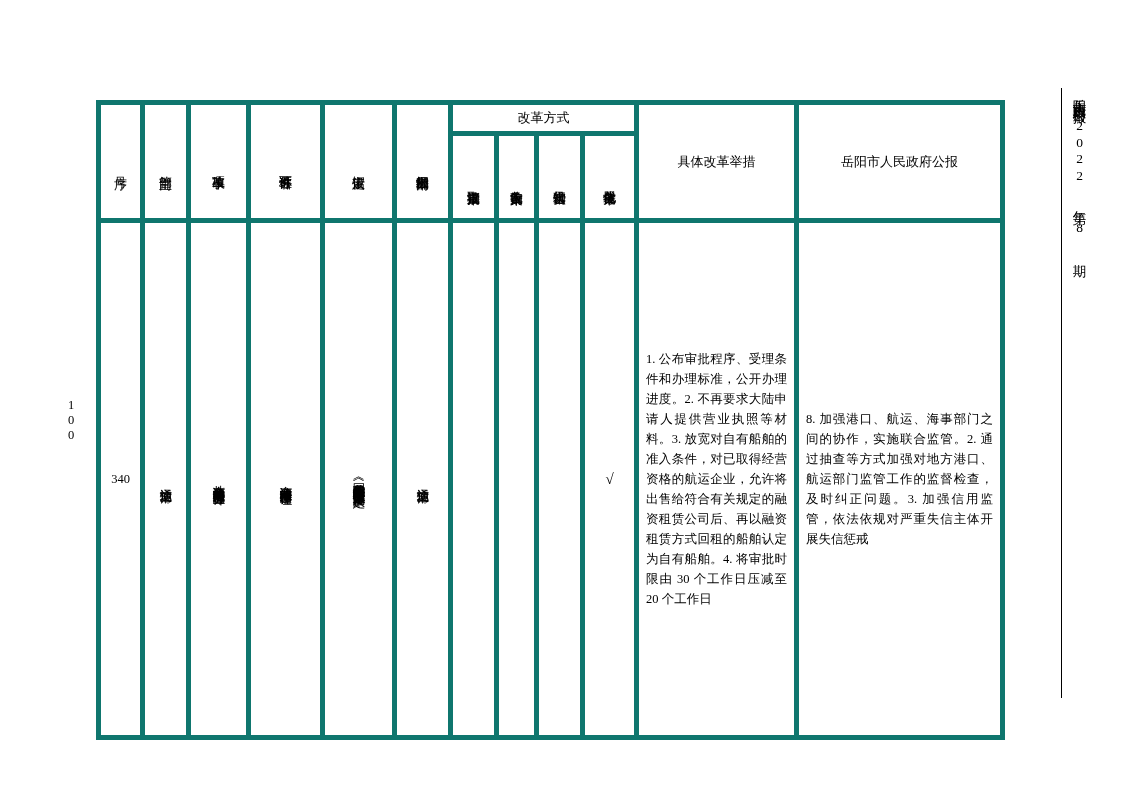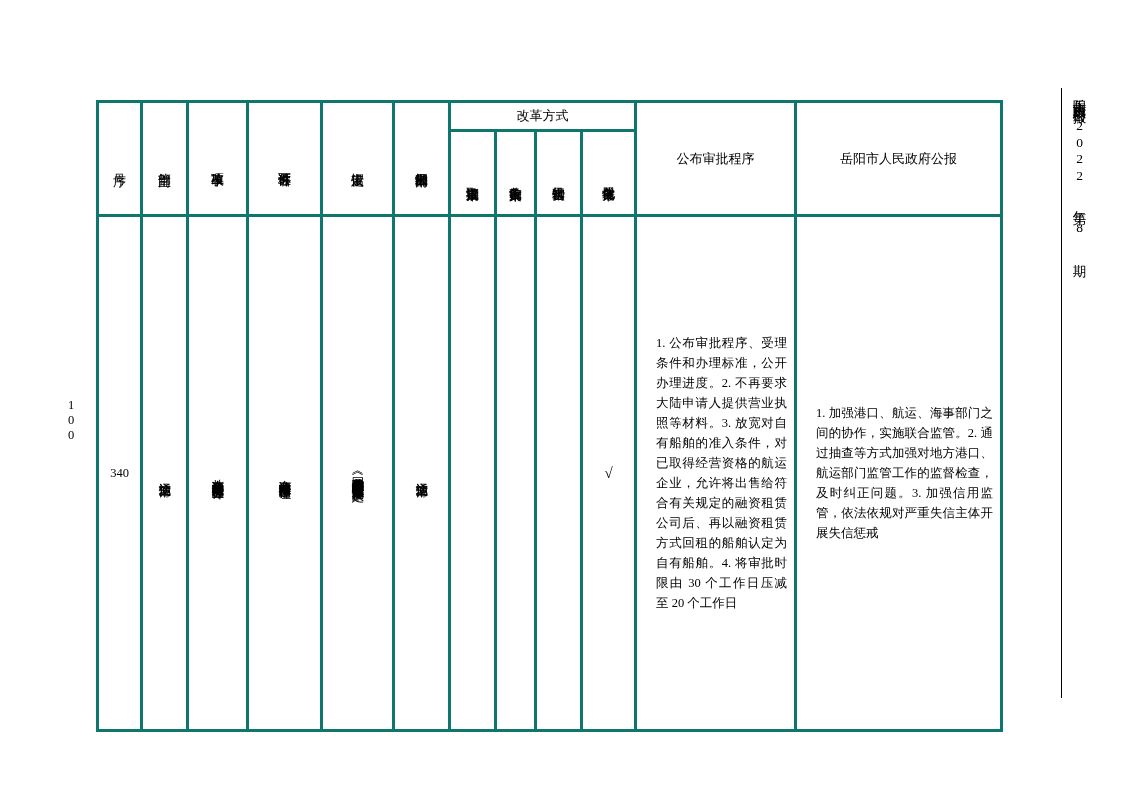--- a/index.html
+++ b/index.html
@@ -66,21 +66,21 @@
     top: 100px;
     width: 904px;
   }
   table.gov {
     border-collapse: collapse;
     table-layout: fixed;
     width: 904px;
     font-size: 12.5px;
   }
   table.gov td, table.gov th {
-    border: 3px solid #0f766e;
+    border: 5px solid #0f766e;
     padding: 0;
     vertical-align: middle;
     text-align: center;
     font-weight: normal;
   }
 
   
   .hdr {
     height: 36px;
     font-size: 13px;
@@ -130,21 +130,20 @@
   .para {
     text-align: justify;
     text-align-last: left;
     line-height: 20px;
     padding: 0 7px;
     font-size: 12.5px;
   }
   .para-j {
     text-align: justify;
     text-align-last: left;
-    margin-left: 12px;
   }
   .check {
     font-size: 15px;
   }
 </style>
 </head>
 <body>
 
 <div id="page">
 
@@ -184,21 +183,21 @@
           <td class="hdr" rowspan="2">
             <span class="vtext2" style="max-height:70px">许可证件名称</span>
           </td>
           <td class="hdr" rowspan="2">
             <span class="vtext">设定依据</span>
           </td>
           <td class="hdr" rowspan="2">
             <span class="vtext2" style="max-height:74px">审批层级和部门</span>
           </td>
           <td class="hdr" colspan="4" style="height:26px">改革方式</td>
-          <td class="hdr" rowspan="2">公布审批程序</td>
+          <td class="hdr" rowspan="2">具体改革举措</td>
           <td class="hdr" rowspan="2">岳阳市人民政府公报</td>
         </tr>
         <tr>
           <td class="hdr hdr-v">
             <span class="vtext2" style="max-height:72px">直接取消审批</span>
           </td>
           <td class="hdr hdr-v">
             <span class="vtext2" style="max-height:72px">审批改为备案</span>
           </td>
           <td class="hdr hdr-v">
@@ -239,20 +238,20 @@
             </div>
           </td>
           <td class="body-cell"></td>
           <td class="body-cell"></td>
           <td class="body-cell"></td>
           <td class="body-cell check">√</td>
           <td class="body-cell">
             <div class="para para-j">1. 公布审批程序、受理条件和办理标准，公开办理进度。2. 不再要求大陆申请人提供营业执照等材料。3. 放宽对自有船舶的准入条件，对已取得经营资格的航运企业，允许将出售给符合有关规定的融资租赁公司后、再以融资租赁方式回租的船舶认定为自有船舶。4. 将审批时限由 30 个工作日压减至 20 个工作日</div>
           </td>
           <td class="body-cell">
-            <div class="para para-j">1. 加强港口、航运、海事部门之间的协作，实施联合监管。2. 通过抽查等方式加强对地方港口、航运部门监管工作的监督检查，及时纠正问题。3. 加强信用监管，依法依规对严重失信主体开展失信惩戒</div>
+            <div class="para para-j">8. 加强港口、航运、海事部门之间的协作，实施联合监管。2. 通过抽查等方式加强对地方港口、航运部门监管工作的监督检查，及时纠正问题。3. 加强信用监管，依法依规对严重失信主体开展失信惩戒</div>
           </td>
         </tr>
       </tbody>
     </table>
   </div>
 
 </div>
 
 </body></html>

